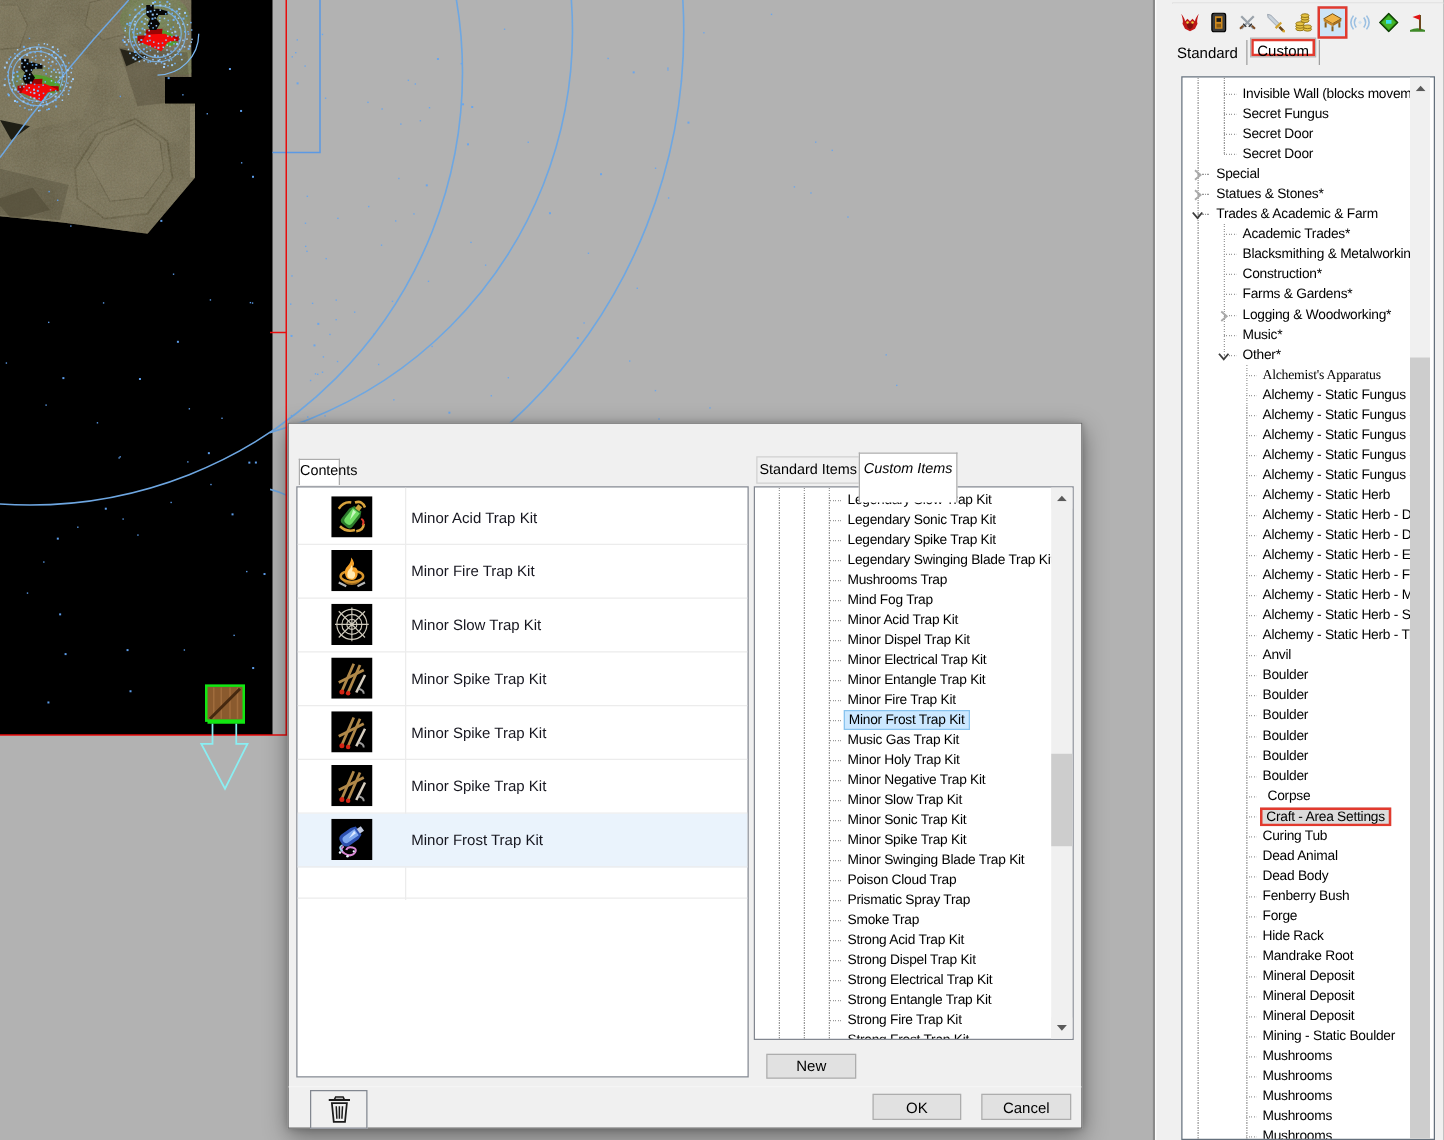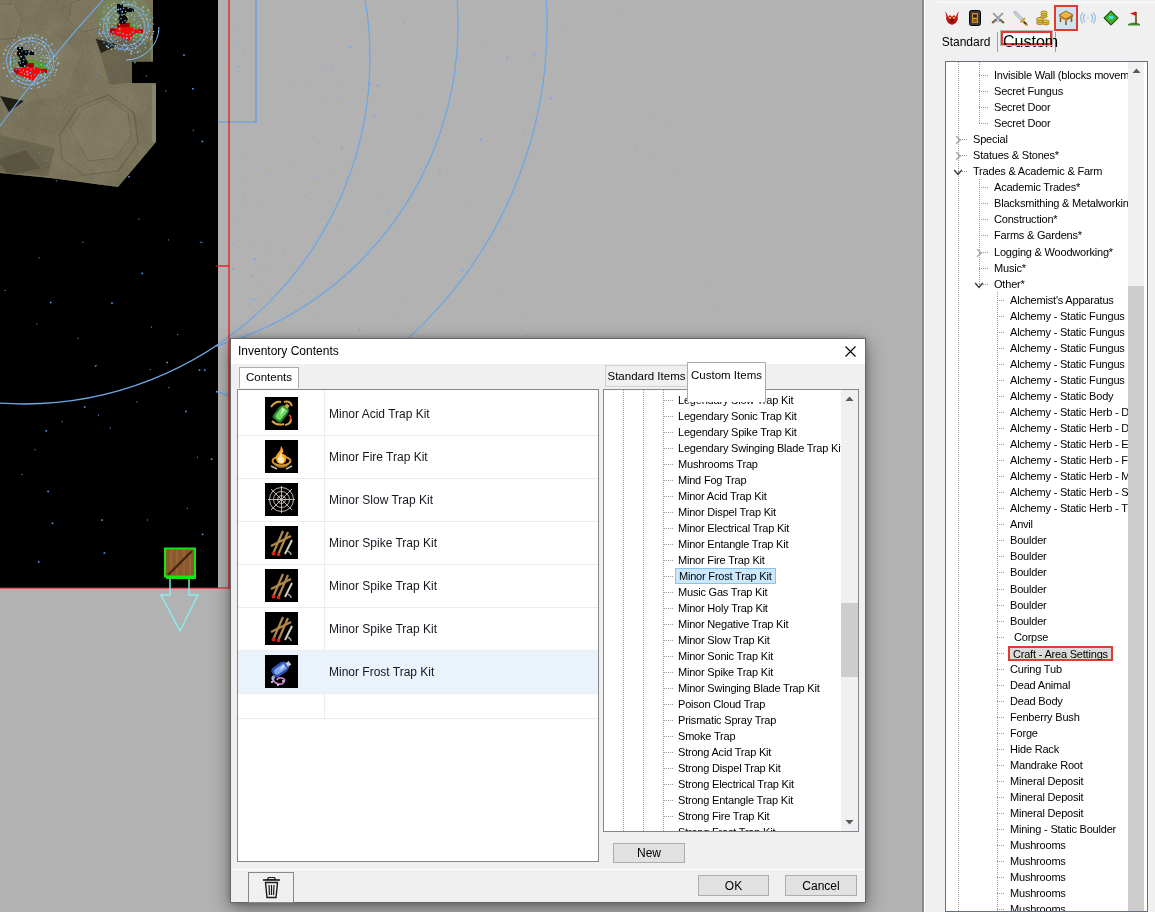--- a/index.html
+++ b/index.html
@@ -16,23 +16,23 @@
           box-shadow:0 6px 18px rgba(0,0,0,.42),0 0 5px rgba(0,0,0,.22);}
   #dlg-titlebar{position:absolute;left:0;top:0;right:0;height:25px;background:#fff;}
   #dlg-title{position:absolute;left:7px;top:5px;font-size:12px;color:#000;}
   #dlg-close{position:absolute;right:6px;top:4px;width:18px;height:17px;display:flex;align-items:center;justify-content:center;}
 
   .tab{position:absolute;font-size:11.5px;text-align:center;white-space:nowrap;}
   .tab.active{background:#fff;border:1px solid #acacac;border-bottom:none;z-index:3;}
   .tab.inactive{background:#f0f0f0;border:1px solid #d0d0d0;z-index:1;}
   .tab span{display:block;}
 
-  #contents-tab{left:8px;top:28px;width:60px;height:21px;padding-top:3px;}
+  #contents-tab{left:8px;top:28px;width:33px;height:21px;padding-top:3px;}
   #std-items-tab{left:374px;top:26px;width:83px;height:22px;padding-top:4px;}
-  #cust-items-tab{left:456px;top:23px;width:79px;height:40px;padding-top:6px;}
+  #cust-items-tab{left:456px;top:23px;width:79px;height:40px;padding-top:6px;font-style:italic;}
 
   #inv-list{position:absolute;left:6px;top:50px;width:362px;height:473px;background:#fff;border:1px solid #828790;overflow:hidden;}
   #inv-rows{position:absolute;left:0;top:3px;right:0;}
   .inv-row{position:relative;width:100%;height:43px;border-bottom:1px solid #ececec;}
   .inv-row.hl{background:#eaf3fc;}
   .inv-row .cell-icon{position:absolute;left:27px;top:4px;width:33px;height:33px;}
   .inv-row .cell-label{position:absolute;left:91px;top:0;height:100%;display:flex;align-items:center;color:#16161f;}
   .inv-row.empty{height:25px;}
   #inv-colsep{position:absolute;left:86px;top:0px;width:1px;height:330px;background:#ececec;}
 
@@ -56,21 +56,21 @@
   #trash-btn{position:absolute;left:17px;top:533px;width:46px;height:31px;background:#f0f0f0;border:1px solid #828790;display:flex;align-items:center;justify-content:center;}
 
   
   #palette{position:absolute;left:922px;top:0;width:233px;height:912px;background:#f0f0f0;border-left:2px solid #8a8a8a;box-shadow:inset 1px 0 0 #fdfdfd;}
   #pal-topline{position:absolute;left:14px;right:0;top:2px;height:1px;background:#aaa;border-bottom:1px solid #fcfcfc;}
   .tool{position:absolute;top:10px;width:16px;height:16px;}
   #tool-sel-box{position:absolute;left:130px;top:5px;width:24px;height:26px;background:#cde4f7;border:2px solid #e23a2e;}
   .pal-tabsep{position:absolute;top:32px;width:1px;height:20px;background:#9f9f9f;}
   #pal-tab-standard{position:absolute;left:16px;top:33px;width:52px;height:19px;text-align:center;line-height:19px;font-size:12px;}
   #pal-tab-custom{position:absolute;left:77px;top:31px;width:51px;height:14px;background:#fff;border:2px solid #e23a2e;outline:1px solid #b5b5b5;
-                  text-align:center;line-height:17px;font-size:16px;}
+                  text-align:center;line-height:17px;font-size:12px;}
   #pal-tree{position:absolute;left:21px;top:61px;width:203px;height:851px;background:#fff;border:1px solid #64707c;overflow:hidden;}
   #pal-tree-rows{position:absolute;left:0;top:5px;right:16px;}
   .pitem{position:relative;height:16.05px;white-space:nowrap;overflow:hidden;}
   .pitem .lbl{position:absolute;top:1px;height:15px;line-height:15px;font-size:11px;letter-spacing:-0.2px;color:#000;padding:0 2px;}
   .pitem.sel .lbl{background:#dcdcdc;border:2px solid #e23a2e;line-height:12px;padding:0 3px;}
   .pconn{position:absolute;top:8px;height:1px;background-image:repeating-linear-gradient(to right,#9a9a9a 0 1px,transparent 1px 2px);}
   .chev{position:absolute;top:3px;width:10px;height:10px;}
 </style>
 </head>
 <body>
@@ -729,28 +729,20 @@
         <line x1="168" y1="575" x2="192" y2="551"></line>
       </g>
       <rect x="165" y="548.5" width="30" height="28" fill="none" stroke="#12e712" stroke-width="2"></rect>
       <line x1="166" y1="577.5" x2="196" y2="577.5" stroke="#12e712" stroke-width="3"></line>
     </g>
 
     <path fill="none" stroke="#8aeef2" stroke-width="1.4" d="M170,579 L170,595 L161,595 L180,631 L198,595 L189,595 L189,579"></path>
   </svg>
 
   <div id="dialog">
-    <div id="dlg-titlebar">
-      <span id="dlg-title">Inventory Contents</span>
-      <div id="dlg-close">
-        <svg width="11" height="11" viewBox="0 0 11 11">
-          <path d="M0.5,0.5 L10.5,10.5 M10.5,0.5 L0.5,10.5" stroke="#000" stroke-width="1.1"></path>
-        </svg>
-      </div>
-    </div>
 
     <div id="contents-tab" class="tab active">
       <span>Contents</span>
     </div>
 
     <div id="inv-list">
       <div id="inv-colsep"></div>
       <div id="inv-rows">
           <div class="inv-row">
             <span class="cell-icon"><svg width="33" height="33" viewBox="0 0 33 33">
@@ -1195,21 +1187,21 @@
           <div class="pitem">
             <span class="pconn" style="left:33px;width:10px;"></span>
             <span class="chev" style="left:28px;">
       <svg width="10" height="10" viewBox="0 0 10 10">
                 <path d="M1.2,3 L5,7.4 L8.8,3" fill="none" stroke="#3c3c3c" stroke-width="1.5"></path>
               </svg></span>
             <span class="lbl" style="left:46px;">Other*</span>
           </div>
           <div class="pitem">
             <span class="pconn" style="left:51px;width:8px;"></span>
-            <span class="lbl" style="left:62px;">Alchemist's Apparatus</span>
+            <span class="lbl" style="left:62px;font-family:Liberation Serif, serif;">Alchemist's Apparatus</span>
           </div>
           <div class="pitem">
             <span class="pconn" style="left:51px;width:8px;"></span>
             <span class="lbl" style="left:62px;">Alchemy - Static Fungus</span>
           </div>
           <div class="pitem">
             <span class="pconn" style="left:51px;width:8px;"></span>
             <span class="lbl" style="left:62px;">Alchemy - Static Fungus - B</span>
           </div>
           <div class="pitem">
@@ -1219,21 +1211,21 @@
           <div class="pitem">
             <span class="pconn" style="left:51px;width:8px;"></span>
             <span class="lbl" style="left:62px;">Alchemy - Static Fungus - G</span>
           </div>
           <div class="pitem">
             <span class="pconn" style="left:51px;width:8px;"></span>
             <span class="lbl" style="left:62px;">Alchemy - Static Fungus - S</span>
           </div>
           <div class="pitem">
             <span class="pconn" style="left:51px;width:8px;"></span>
-            <span class="lbl" style="left:62px;">Alchemy - Static Body</span>
+            <span class="lbl" style="left:62px;">Alchemy - Static Herb</span>
           </div>
           <div class="pitem">
             <span class="pconn" style="left:51px;width:8px;"></span>
             <span class="lbl" style="left:62px;">Alchemy - Static Herb - D</span>
           </div>
           <div class="pitem">
             <span class="pconn" style="left:51px;width:8px;"></span>
             <span class="lbl" style="left:62px;">Alchemy - Static Herb - D</span>
           </div>
           <div class="pitem">

